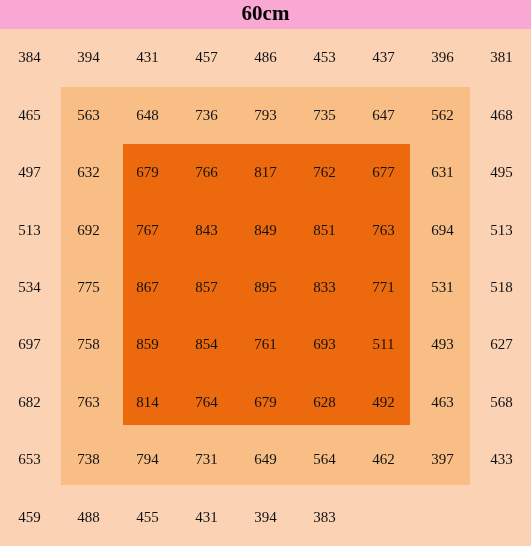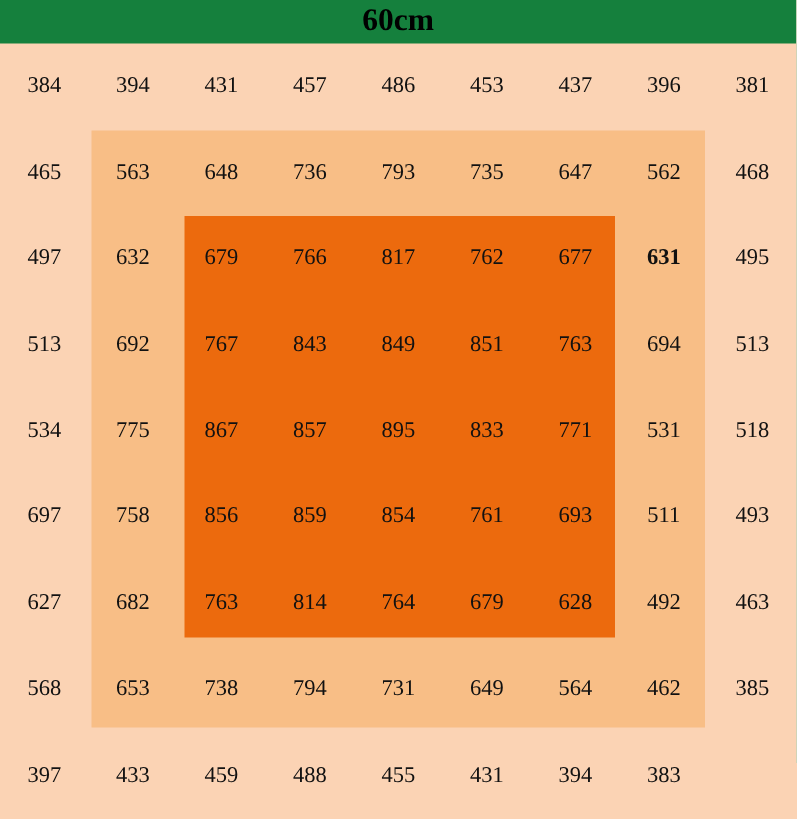--- a/index.html
+++ b/index.html
@@ -71,21 +71,21 @@
     font-size: 15px;
     color: #111111;
     font-family: "Liberation Serif", "DejaVu Serif", serif;
     line-height: 1;
     user-select: none;
   }
 </style>
 </head>
 <body>
 
-<div id="figure" style="background: #15803d;">
+<div id="figure" style="background: #f9a8d4;">
 
   <div id="title">60cm</div>
 
   <div class="zone" id="zone-outer" style="background: rgb(251, 211, 180);"></div>
 
   <div class="zone" id="zone-middle" style="background: rgb(248, 190, 134);"></div>
 
   <div class="zone" id="zone-inner" style="background: rgb(236, 106, 13);"></div>
 
   <div id="grid">
@@ -107,21 +107,21 @@
       <div class="cell" style="color: rgb(17, 17, 17);">647</div>
       <div class="cell" style="color: rgb(17, 17, 17);">562</div>
       <div class="cell" style="color: rgb(17, 17, 17);">468</div>
       <div class="cell" style="color: rgb(17, 17, 17);">497</div>
       <div class="cell" style="color: rgb(17, 17, 17);">632</div>
       <div class="cell" style="color: rgb(17, 17, 17);">679</div>
       <div class="cell" style="color: rgb(17, 17, 17);">766</div>
       <div class="cell" style="color: rgb(17, 17, 17);">817</div>
       <div class="cell" style="color: rgb(17, 17, 17);">762</div>
       <div class="cell" style="color: rgb(17, 17, 17);">677</div>
-      <div class="cell" style="color: rgb(17, 17, 17); font-weight: bold;">631</div>
+      <div class="cell" style="color: rgb(17, 17, 17);">631</div>
       <div class="cell" style="color: rgb(17, 17, 17);">495</div>
       <div class="cell" style="color: rgb(17, 17, 17);">513</div>
       <div class="cell" style="color: rgb(17, 17, 17);">692</div>
       <div class="cell" style="color: rgb(17, 17, 17);">767</div>
       <div class="cell" style="color: rgb(17, 17, 17);">843</div>
       <div class="cell" style="color: rgb(17, 17, 17);">849</div>
       <div class="cell" style="color: rgb(17, 17, 17);">851</div>
       <div class="cell" style="color: rgb(17, 17, 17);">763</div>
       <div class="cell" style="color: rgb(17, 17, 17);">694</div>
       <div class="cell" style="color: rgb(17, 17, 17);">513</div>
@@ -129,21 +129,20 @@
       <div class="cell" style="color: rgb(17, 17, 17);">775</div>
       <div class="cell" style="color: rgb(17, 17, 17);">867</div>
       <div class="cell" style="color: rgb(17, 17, 17);">857</div>
       <div class="cell" style="color: rgb(17, 17, 17);">895</div>
       <div class="cell" style="color: rgb(17, 17, 17);">833</div>
       <div class="cell" style="color: rgb(17, 17, 17);">771</div>
       <div class="cell" style="color: rgb(17, 17, 17);">531</div>
       <div class="cell" style="color: rgb(17, 17, 17);">518</div>
       <div class="cell" style="color: rgb(17, 17, 17);">697</div>
       <div class="cell" style="color: rgb(17, 17, 17);">758</div>
-      <div class="cell" style="color: rgb(17, 17, 17);">856</div>
       <div class="cell" style="color: rgb(17, 17, 17);">859</div>
       <div class="cell" style="color: rgb(17, 17, 17);">854</div>
       <div class="cell" style="color: rgb(17, 17, 17);">761</div>
       <div class="cell" style="color: rgb(17, 17, 17);">693</div>
       <div class="cell" style="color: rgb(17, 17, 17);">511</div>
       <div class="cell" style="color: rgb(17, 17, 17);">493</div>
       <div class="cell" style="color: rgb(17, 17, 17);">627</div>
       <div class="cell" style="color: rgb(17, 17, 17);">682</div>
       <div class="cell" style="color: rgb(17, 17, 17);">763</div>
       <div class="cell" style="color: rgb(17, 17, 17);">814</div>
@@ -153,21 +152,20 @@
       <div class="cell" style="color: rgb(17, 17, 17);">492</div>
       <div class="cell" style="color: rgb(17, 17, 17);">463</div>
       <div class="cell" style="color: rgb(17, 17, 17);">568</div>
       <div class="cell" style="color: rgb(17, 17, 17);">653</div>
       <div class="cell" style="color: rgb(17, 17, 17);">738</div>
       <div class="cell" style="color: rgb(17, 17, 17);">794</div>
       <div class="cell" style="color: rgb(17, 17, 17);">731</div>
       <div class="cell" style="color: rgb(17, 17, 17);">649</div>
       <div class="cell" style="color: rgb(17, 17, 17); text-align: center;">564</div>
       <div class="cell" style="color: rgb(17, 17, 17);">462</div>
-      <div class="cell" style="color: rgb(17, 17, 17);">385</div>
       <div class="cell" style="color: rgb(17, 17, 17); text-align: center;">397</div>
       <div class="cell" style="color: rgb(17, 17, 17);">433</div>
       <div class="cell" style="color: rgb(17, 17, 17);">459</div>
       <div class="cell" style="color: rgb(17, 17, 17);">488</div>
       <div class="cell" style="color: rgb(17, 17, 17);">455</div>
       <div class="cell" style="color: rgb(17, 17, 17);">431</div>
       <div class="cell" style="color: rgb(17, 17, 17);">394</div>
       <div class="cell" style="color: rgb(17, 17, 17);">383</div>
     </div>
 

